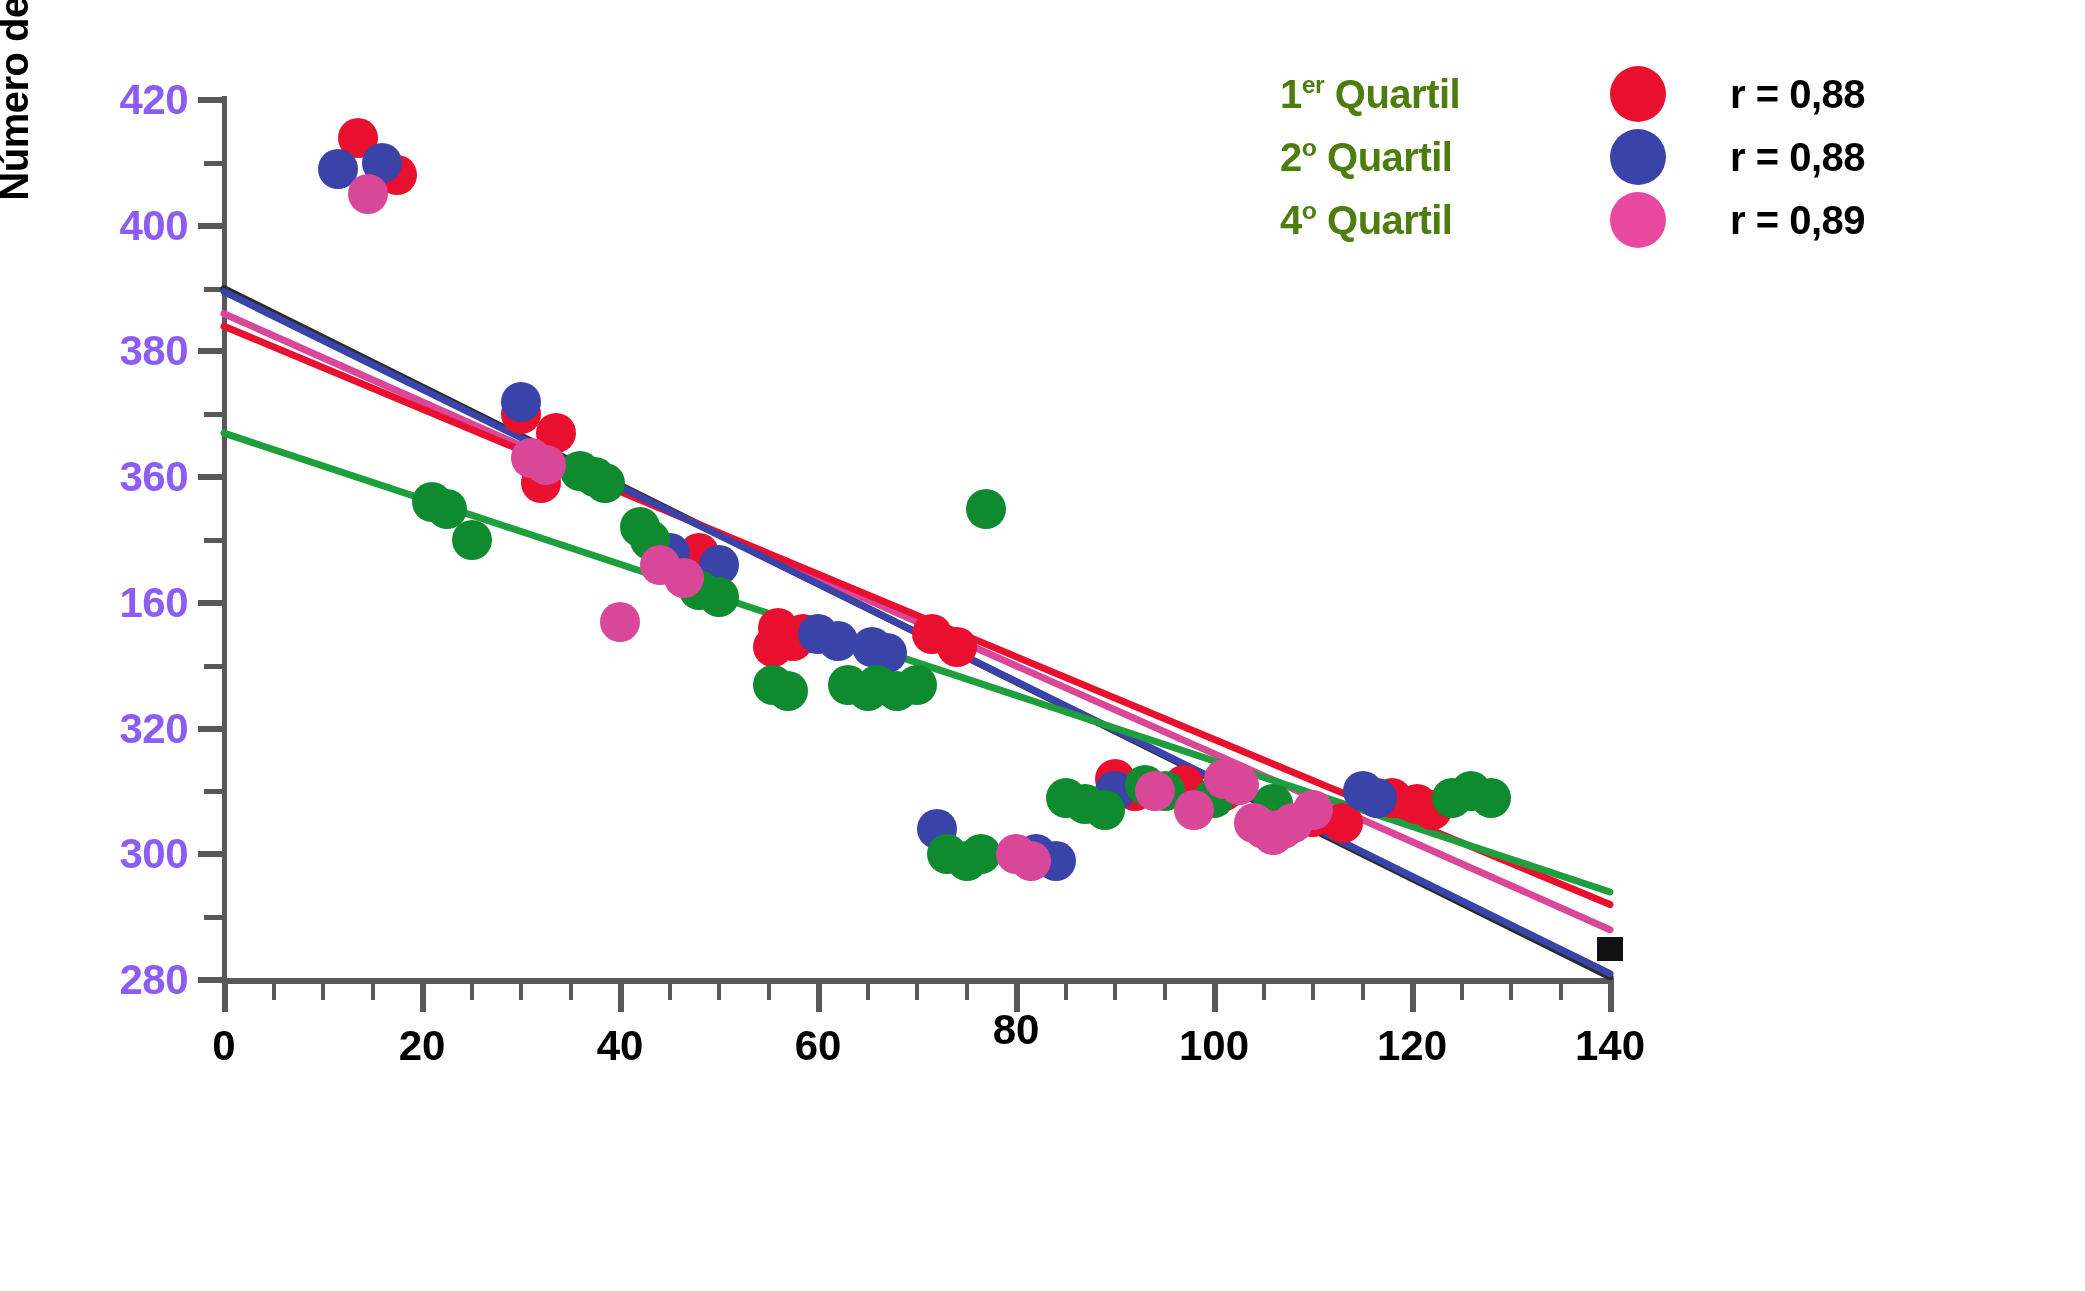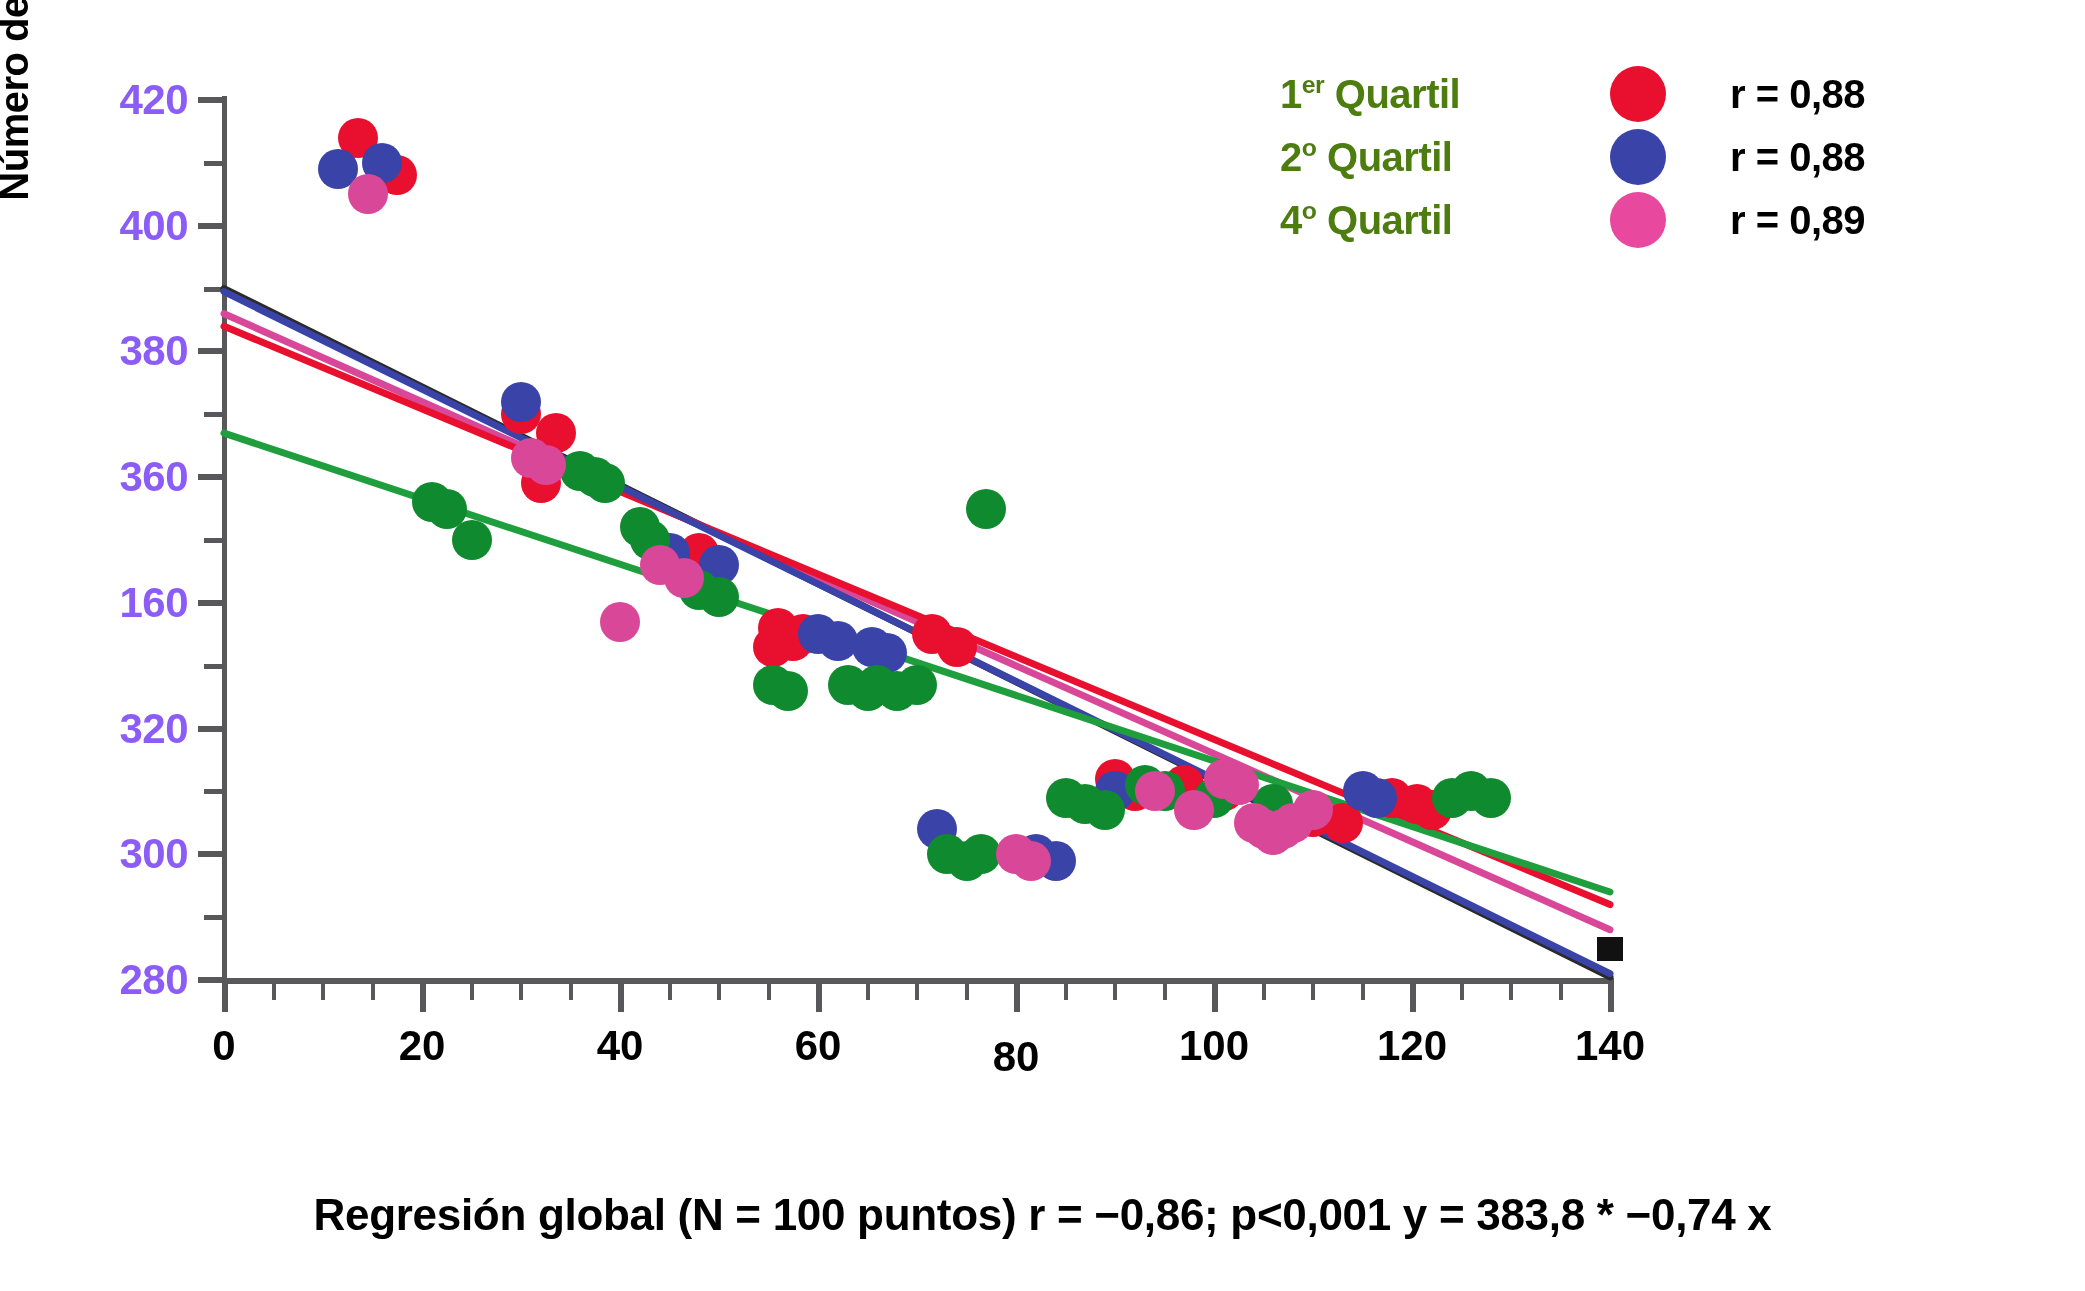--- a/index.html
+++ b/index.html
@@ -95,21 +95,21 @@
       <div class="xlab-t" style="position: absolute; left: 620px; top: 1022px;">40</div>
       <div class="tick-x" style="position: absolute; left: 667.5px; top: 984px; width: 4px; height: 16px; background: rgb(88, 88, 90);"></div>
       <div class="tick-x" style="position: absolute; left: 717px; top: 984px; width: 4px; height: 16px; background: rgb(88, 88, 90);"></div>
       <div class="tick-x" style="position: absolute; left: 766.5px; top: 984px; width: 4px; height: 16px; background: rgb(88, 88, 90);"></div>
       <div class="tick-x major" style="position: absolute; left: 816px; top: 984px; width: 6px; height: 28px; background: rgb(88, 88, 90);"></div>
       <div class="xlab-t" style="position: absolute; left: 818px; top: 1022px;">60</div>
       <div class="tick-x" style="position: absolute; left: 865.5px; top: 984px; width: 4px; height: 16px; background: rgb(88, 88, 90);"></div>
       <div class="tick-x" style="position: absolute; left: 915px; top: 984px; width: 4px; height: 16px; background: rgb(88, 88, 90);"></div>
       <div class="tick-x" style="position: absolute; left: 964.5px; top: 984px; width: 4px; height: 16px; background: rgb(88, 88, 90);"></div>
       <div class="tick-x major" style="position: absolute; left: 1014px; top: 984px; width: 6px; height: 28px; background: rgb(88, 88, 90);"></div>
-      <div class="xlab-t" style="position: absolute; left: 1016px; top: 1033px;">80</div>
+      <div class="xlab-t" style="position: absolute; left: 1016px; top: 1006px;">80</div>
       <div class="tick-x" style="position: absolute; left: 1063.5px; top: 984px; width: 4px; height: 16px; background: rgb(88, 88, 90);"></div>
       <div class="tick-x" style="position: absolute; left: 1113px; top: 984px; width: 4px; height: 16px; background: rgb(88, 88, 90);"></div>
       <div class="tick-x" style="position: absolute; left: 1162.5px; top: 984px; width: 4px; height: 16px; background: rgb(88, 88, 90);"></div>
       <div class="tick-x major" style="position: absolute; left: 1212px; top: 984px; width: 6px; height: 28px; background: rgb(88, 88, 90);"></div>
       <div class="xlab-t" style="position: absolute; left: 1214px; top: 1022px;">100</div>
       <div class="tick-x" style="position: absolute; left: 1261.5px; top: 984px; width: 4px; height: 16px; background: rgb(88, 88, 90);"></div>
       <div class="tick-x" style="position: absolute; left: 1311px; top: 984px; width: 4px; height: 16px; background: rgb(88, 88, 90);"></div>
       <div class="tick-x" style="position: absolute; left: 1360.5px; top: 984px; width: 4px; height: 16px; background: rgb(88, 88, 90);"></div>
       <div class="tick-x major" style="position: absolute; left: 1410px; top: 984px; width: 6px; height: 28px; background: rgb(88, 88, 90);"></div>
       <div class="xlab-t" style="position: absolute; left: 1412px; top: 1022px;">120</div>
@@ -232,14 +232,13 @@
         <div class="leg-r">r = 0,88</div>
       </div>
       <div class="leg-row">
         <div class="leg-label"><span>4</span><sup style="font-size: 0.62em; vertical-align: super;">o</sup><span> Quartil</span></div>
         <div class="leg-swatch" style="background: rgb(232, 72, 158);"></div>
         <div class="leg-r">r = 0,89</div>
       </div>
     </div>
 
 
-  <div id="caption">Regresión global (N = 100 puntos) r = −0,86; p&lt;0,001 y = 383,8 * −0,74 x</div>
 </div>
 
 </body></html>

